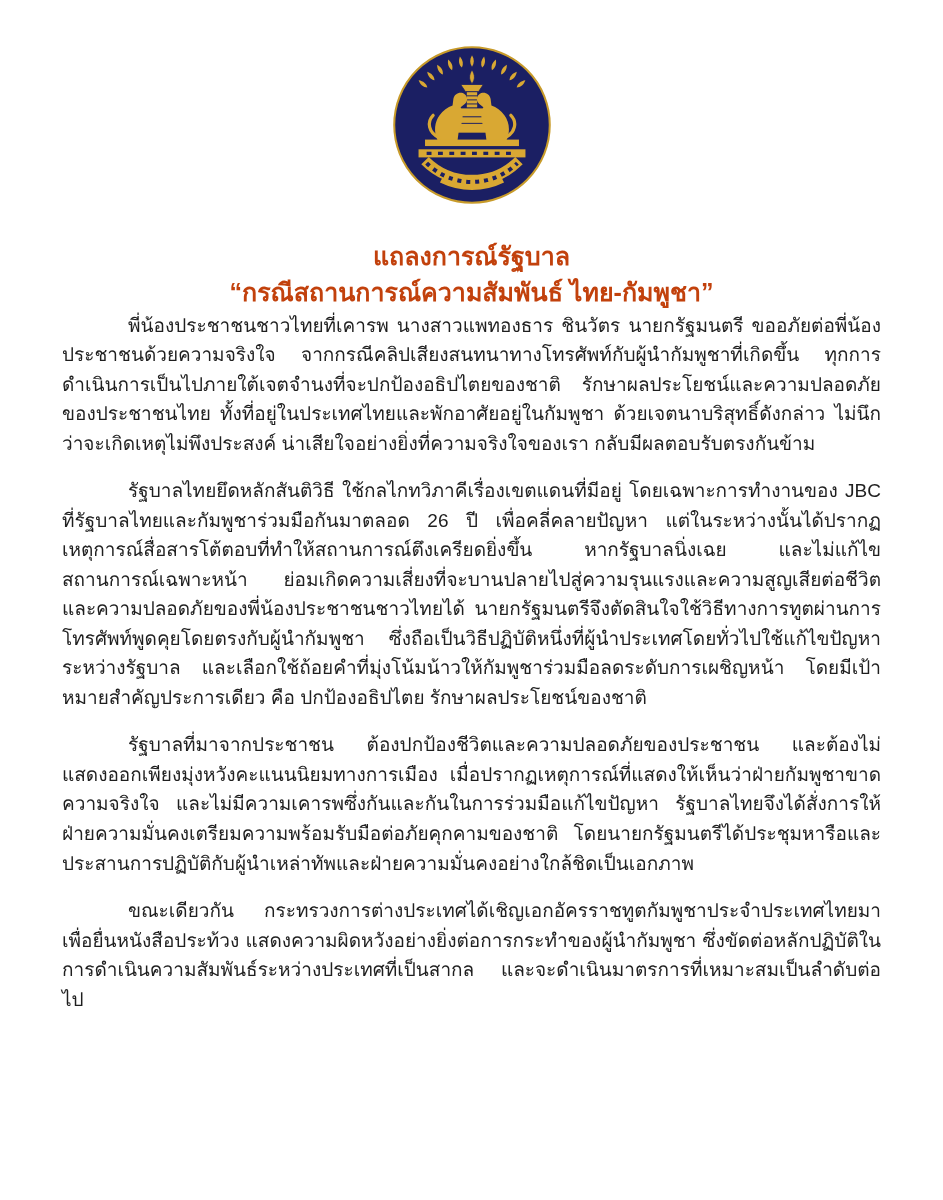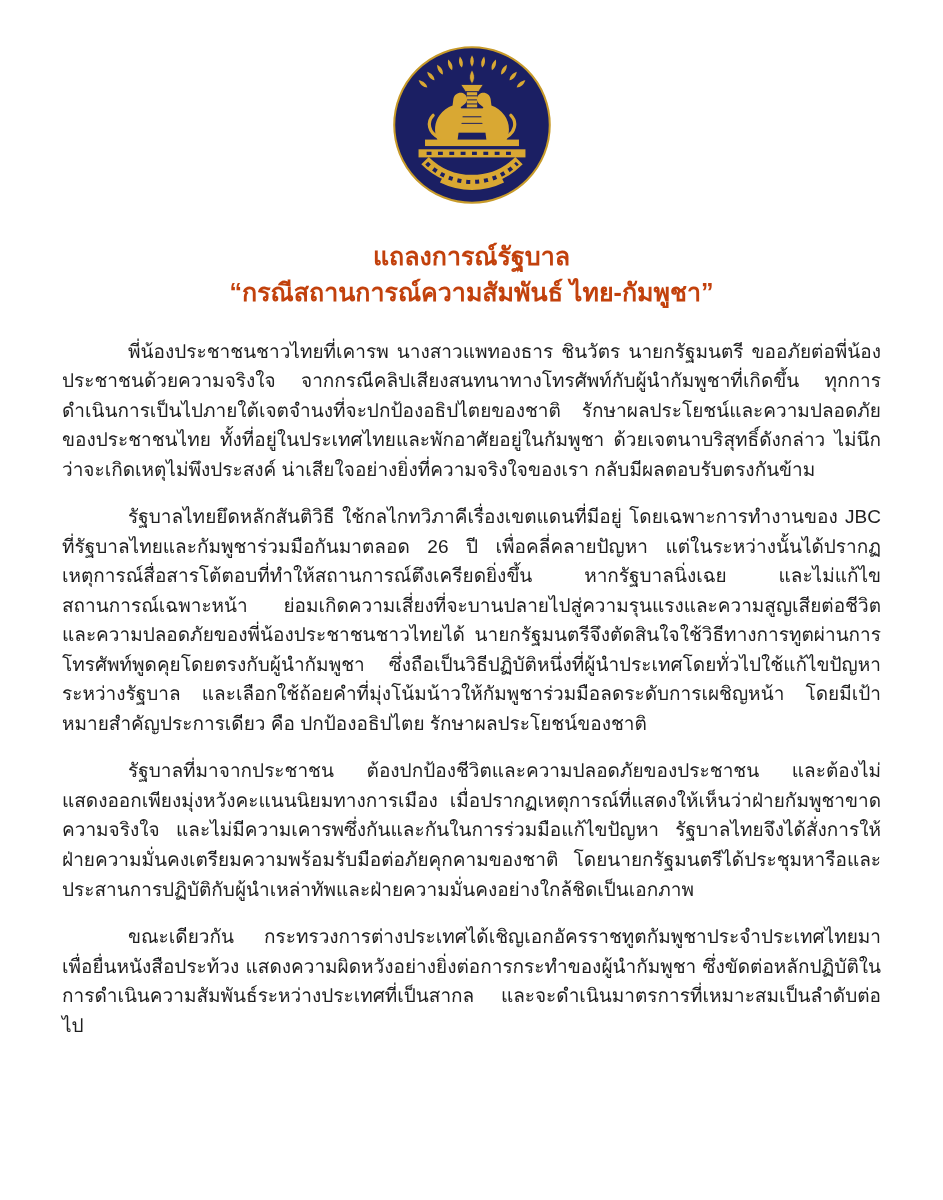--- a/index.html
+++ b/index.html
@@ -23,21 +23,21 @@
     display: inline-block;
   }
   .doc-title, .doc-subtitle {
     text-align: center;
     font-weight: bold;
     font-size: 25px;
     line-height: 1.45;
     margin: 0;
     color: #c2410c;
   }
-  .doc-subtitle { margin-bottom: 26px; }
+  .doc-subtitle { }
   .body-text p {
     font-size: 19px;
     line-height: 1.555;
     text-align: justify;
     text-indent: 66px;
     margin: 0 0 18px 0;
     color: #1f1f1f;
   }
 </style>
 </head>

